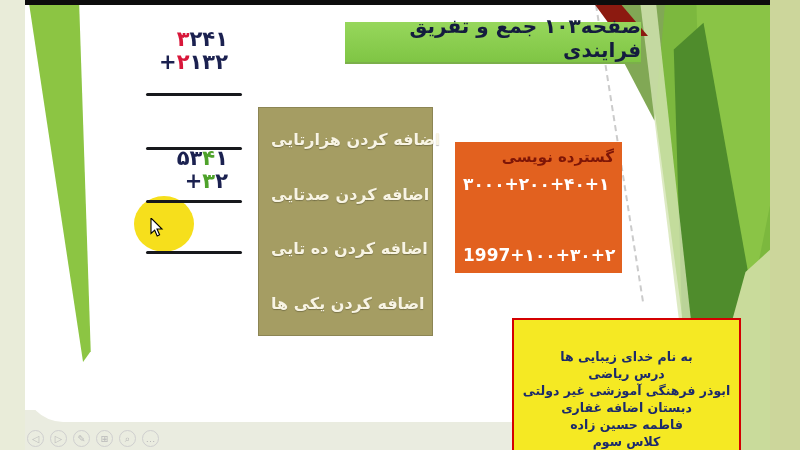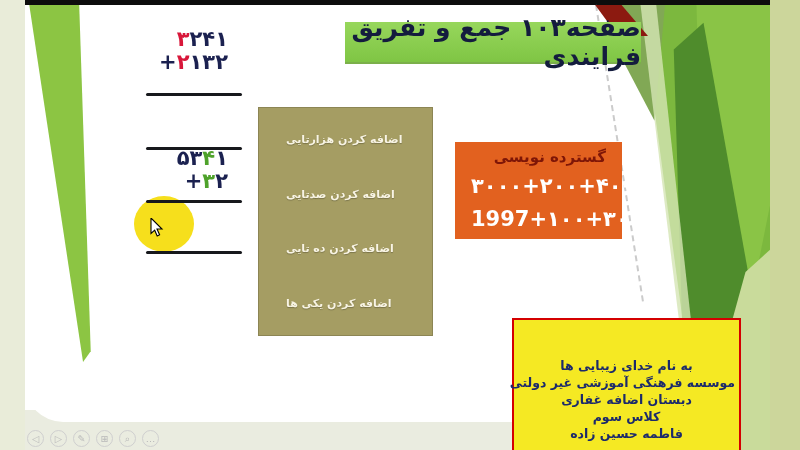--- a/index.html
+++ b/index.html
@@ -33,47 +33,47 @@
   .leaf-pale-left{background:var(--leaf_pale2);opacity:.8;clip-path:polygon(26% 0,35% 0,63% 100%,57% 100%);}
   .dash-line{position:absolute;left:33%;top:16px;height:300px;width:0;
     border-left:2px dashed #c2c2c2;transform:rotate(-9deg);transform-origin:top center;opacity:.85;}
 
   
   .maroon{left:588px;top:5px;width:60px;height:31px;background:var(--maroon);
     clip-path:polygon(12% 0,56% 0,100% 100%,50% 100%);}
   .title-banner{left:345px;top:22px;width:296px;height:42px;
     background:linear-gradient(var(--title_bg),var(--title_bg2));
     border-bottom:2px solid rgba(0,0,0,.18);
-    display:flex;align-items:center;justify-content:center;
-    color:var(--title_text);font-weight:bold;font-size:25px;}
+    display:flex;align-items:flex-end;justify-content:center;
+    color:var(--title_text);font-weight:bold;font-size:20px;}
 
   
   .hl-circle{left:134px;top:196px;width:60px;height:56px;border-radius:50%;background:var(--highlight);}
   .block{position:absolute;left:128px;width:100px;direction:ltr;text-align:right;
     font-weight:bold;font-size:21px;}
   .block .num-row{height:23px;line-height:23px;letter-spacing:2px;white-space:nowrap;}
   .b0{top:28px;}.b1{top:100px;}.b2{top:147px;}.b3{top:204px;left:108px;width:96px;}
   .b3 .num-row.bottom{padding-right:8px;}
   .c-navy{color:var(--navy);} .c-red{color:var(--red);}
   .c-blue{color:var(--blue);} .c-green{color:var(--green);}
   .rule{position:absolute;left:146px;width:96px;height:3px;background:var(--line);border-radius:2px;}
   .r1{top:93px;}.r2{top:147px;}.r3{top:200px;}.r4{top:251px;}
 
   
   .steps-box{left:258px;top:107px;width:175px;height:229px;background:var(--olive_box);
     border:1px solid rgba(0,0,0,.15);display:flex;flex-direction:column;padding:4px 0;}
   .step-row{flex:1;display:flex;align-items:center;justify-content:flex-end;
-    padding:0 27px;color:var(--olive_text);font-weight:bold;font-size:11px;
+    padding:0 12px;color:var(--olive_text);font-weight:bold;font-size:16px;
     text-shadow:0 1px 1px rgba(0,0,0,.25);white-space:nowrap;}
 
   
-  .orange-box{left:455px;top:142px;width:167px;height:97px;background:var(--orange_box);
-    display:flex;flex-direction:column;padding:6px 16px 8px;}
+  .orange-box{left:455px;top:142px;width:167px;height:131px;background:var(--orange_box);
+    display:flex;flex-direction:column;padding:6px 8px 8px;}
   .ob-title{color:var(--orange_title);font-weight:bold;font-size:15px;text-align:right;}
-  .ob-line{color:var(--orange_text);font-weight:bold;font-size:21px;text-align:right;white-space:nowrap;}
+  .ob-line{color:var(--orange_text);font-weight:bold;font-size:17px;text-align:left;white-space:nowrap;}
   .ob-line.l1{margin-top:8px;}
   .ob-line.l2{margin-top:auto;}
 
   
   .credits-box{left:512px;top:318px;width:229px;height:162px;background:var(--yellow_box);
     border:2px solid var(--yellow_border);display:flex;flex-direction:column;
     justify-content:center;padding:2px 4px;}
   .credit-row{color:var(--credits_text);font-weight:bold;font-size:12.5px;
     line-height:17px;text-align:center;white-space:nowrap;}
 
@@ -135,24 +135,25 @@
     </div>
 
   <div class="abs orange-box">
     <div class="ob-title" dir="rtl">گسترده نویسی</div>
     <div class="ob-line l1" dir="ltr">۳۰۰۰+۲۰۰+۴۰+۱</div>
     <div class="ob-line l2" dir="ltr">1997+۱۰۰+۳۰+۲</div>
   </div>
 
   <div class="abs credits-box" dir="rtl">
       <div class="credit-row">به نام خدای زیبایی ها</div>
-      <div class="credit-row">موسسه فرهنگی آموزشی غیر دولتی</div>
+      <div class="credit-row">درس ریاضی</div>
+      <div class="credit-row">ابوذر فرهنگی آموزشی غیر دولتی</div>
       <div class="credit-row">دبستان اضافه غفاری</div>
+      <div class="credit-row">فاطمه حسین زاده</div>
       <div class="credit-row">کلاس سوم</div>
-      <div class="credit-row">فاطمه حسین زاده</div>
     </div>
 
   <div class="abs controls">
       <button class="ctrl-btn"><span>◁</span></button>
       <button class="ctrl-btn"><span>▷</span></button>
       <button class="ctrl-btn"><span>✎</span></button>
       <button class="ctrl-btn"><span>⊞</span></button>
       <button class="ctrl-btn"><span>⌕</span></button>
       <button class="ctrl-btn"><span>…</span></button>
     </div>

